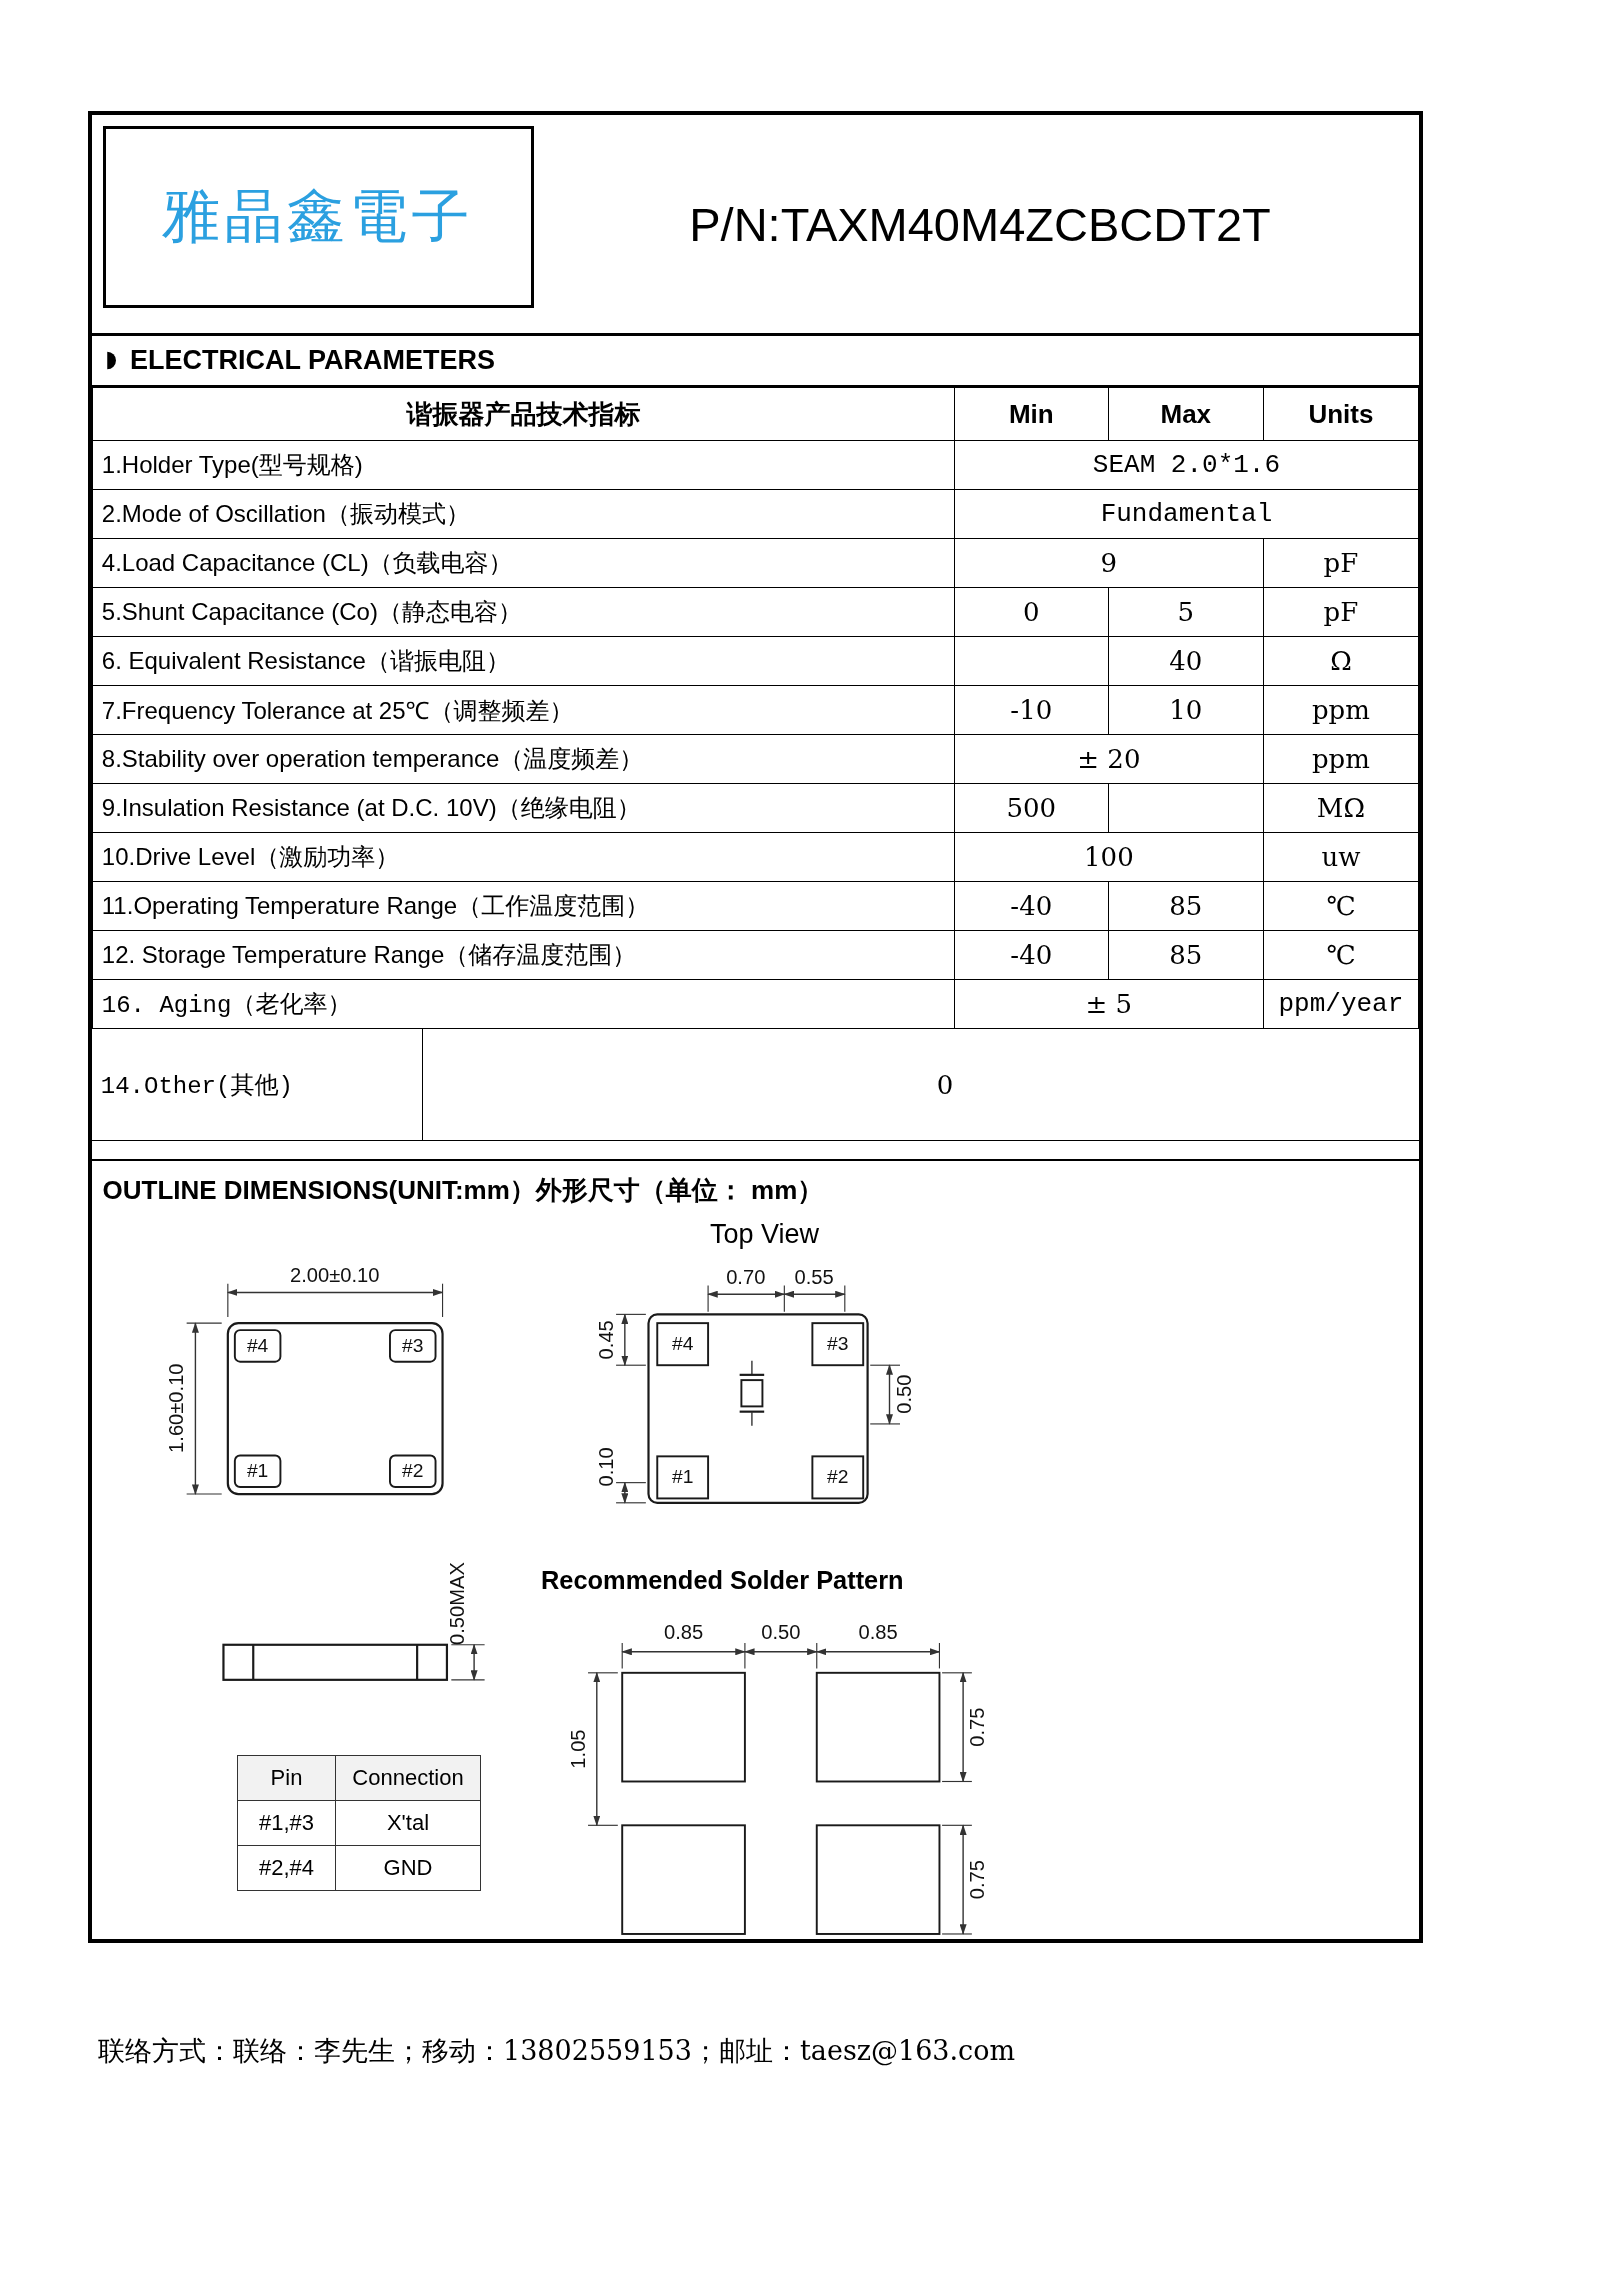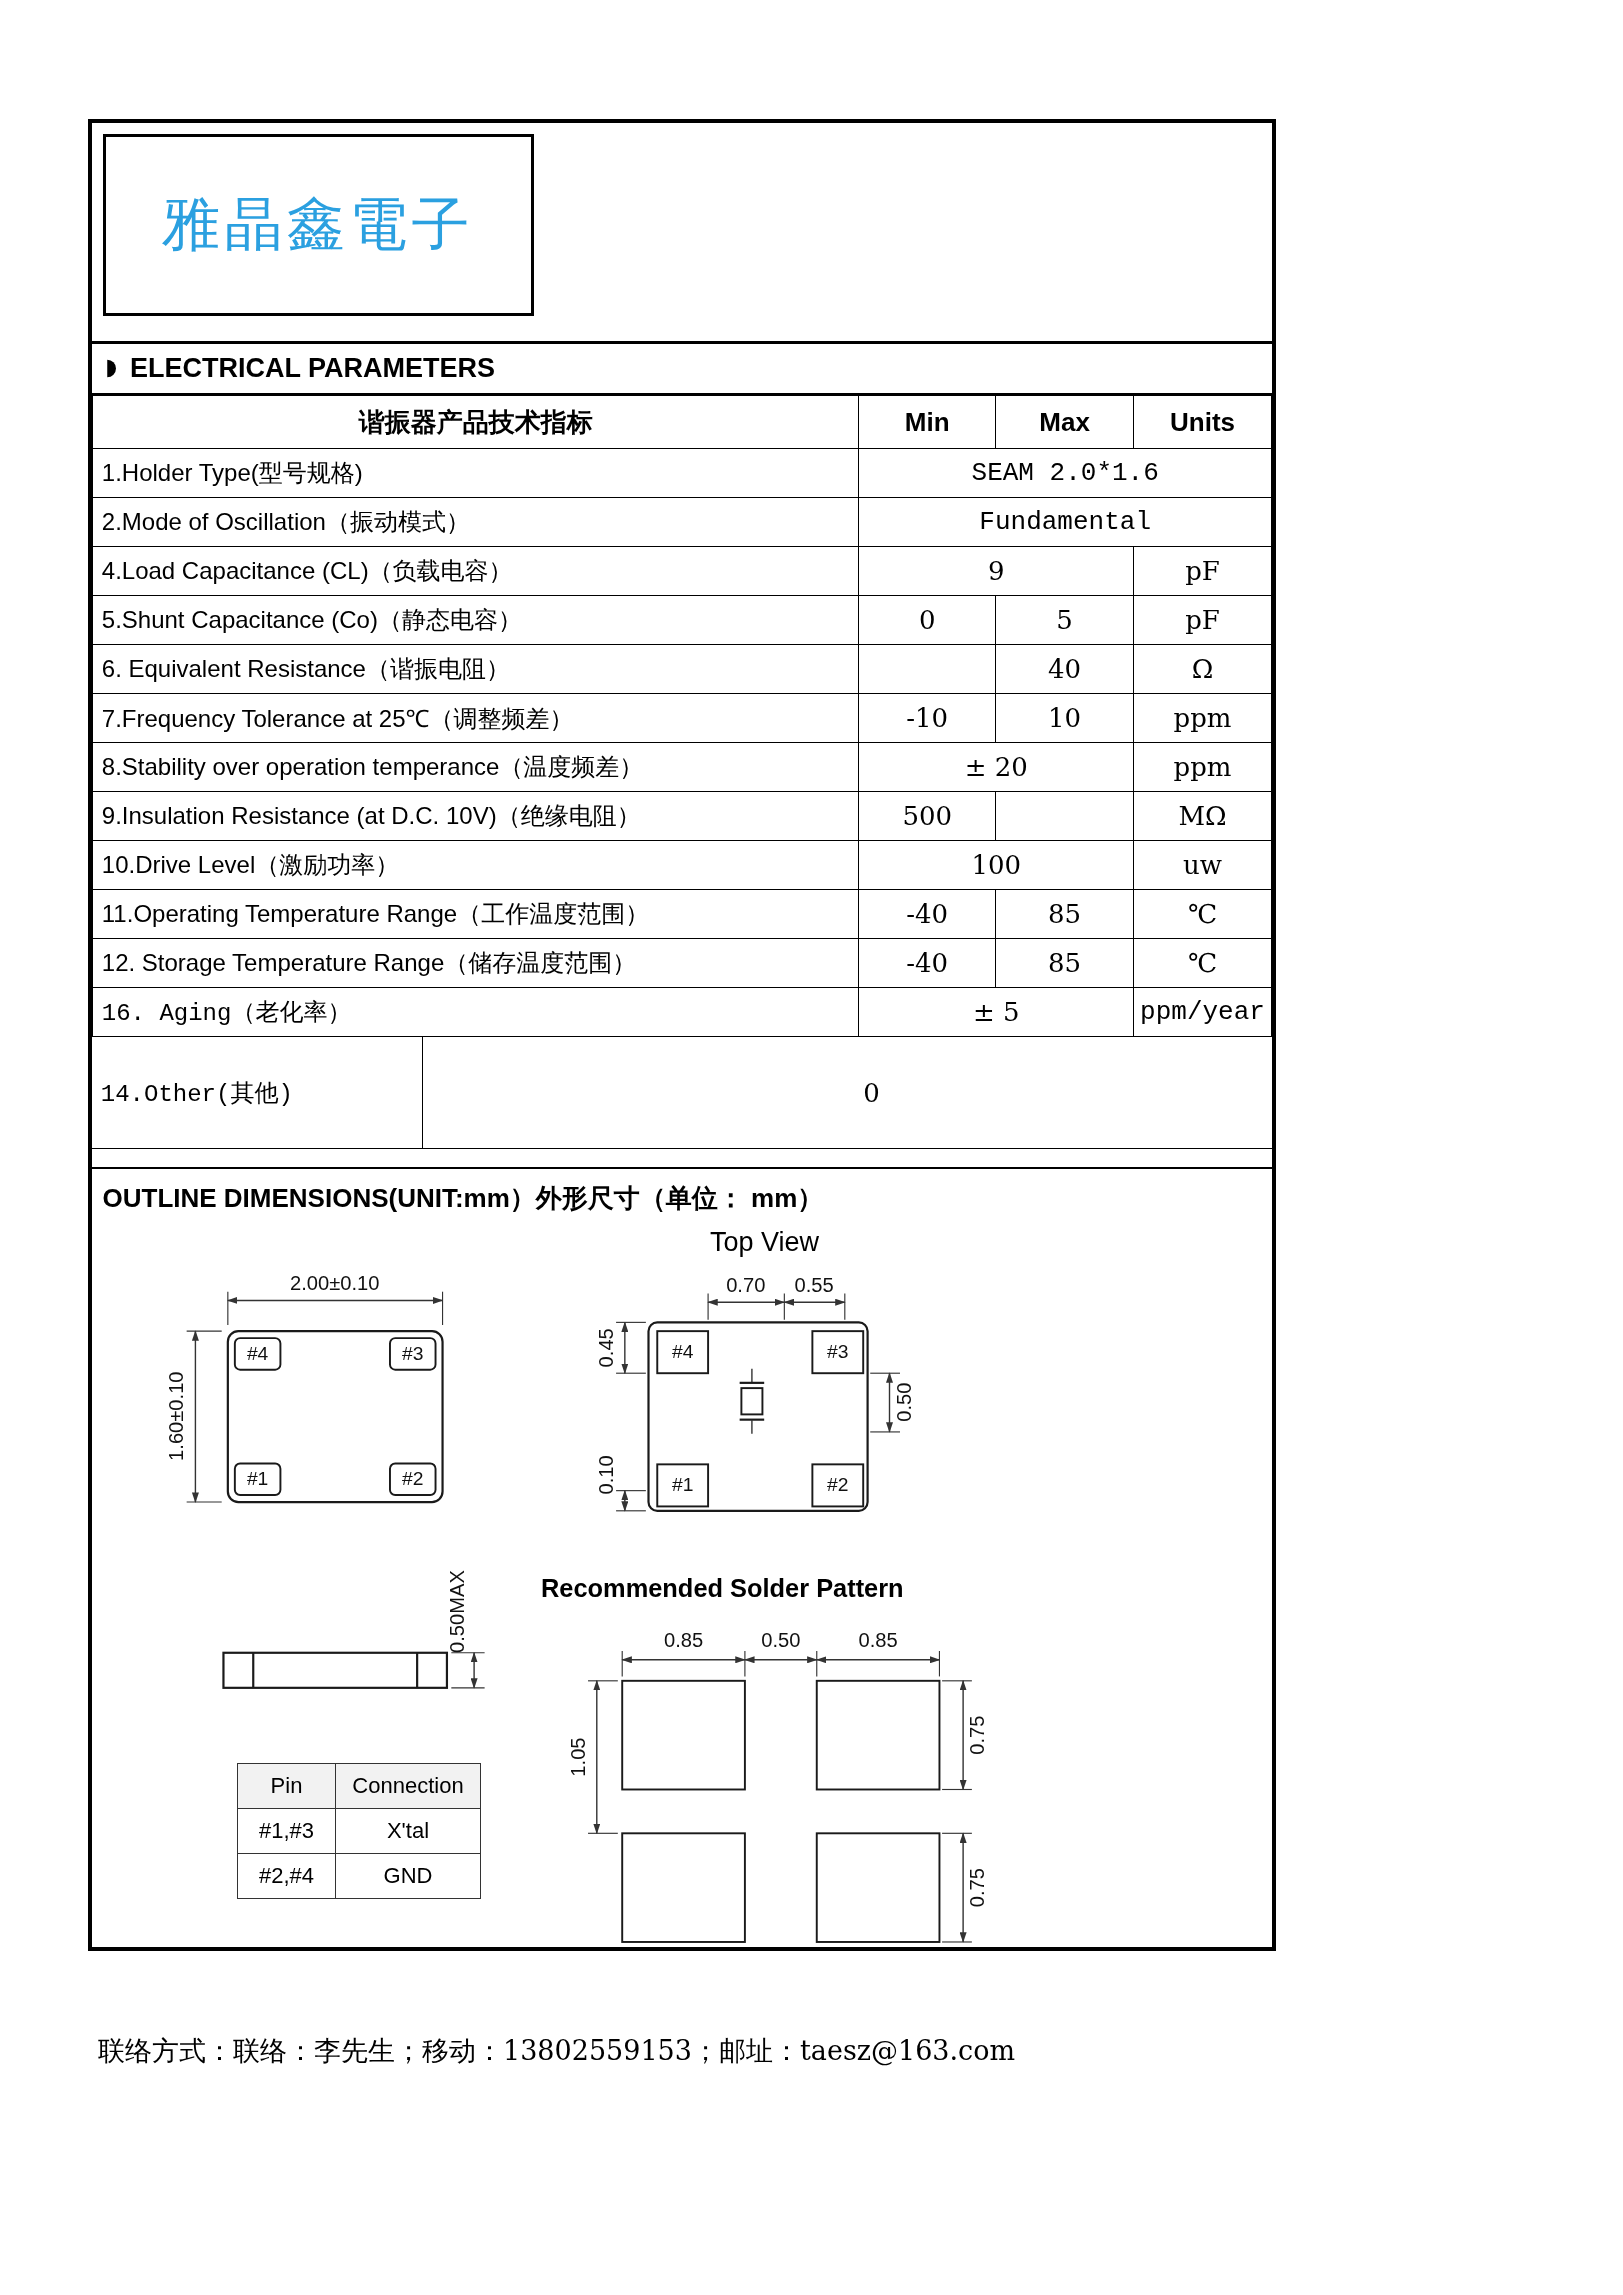--- a/index.html
+++ b/index.html
@@ -2,21 +2,21 @@
 <html style="font-size:14px"><head>
 <meta charset="utf-8">
 <style>
   * { box-sizing: border-box; margin: 0; padding: 0; }
   html, body { background: #ffffff; }
   body {
     width: 1623px; height: 2295px; position: relative;
     font-family: "Liberation Sans", sans-serif; color: #000;
   }
   .doc {
-    position: absolute; left: 88px; top: 119px; width: 1188px;
+    position: absolute; left: 88px; top: 111px; width: 1335px;
     border: 4.4px solid #000; background: #fff;
   }
   
   .header { position: relative; height: 221px; border-bottom: 3.5px solid #000; }
   .logo-box {
     position: absolute; left: 10.5px; top: 10.5px; width: 431px; height: 182px;
     border: 3.5px solid #000; display: flex; align-items: center; justify-content: center;
   }
   .logo-text { color: #2ba0e0; font-size: 58px; letter-spacing: 4.4px; font-family: "DejaVu Serif", serif; }
   .pn {
@@ -69,20 +69,21 @@
 </style>
 </head>
 <body>
 
 <div class="doc">
 
   <div class="header">
     <div class="logo-box">
       <span class="logo-text">雅晶鑫電子</span>
     </div>
+    <div class="pn">P/N:TAXM40M4ZCBCDT2T</div>
   </div>
 
   <div class="section-bar">
     <svg class="bullet-svg" viewBox="0 0 20 22">
       <path d="M6,1 A10,10 0 0 1 6,21 L6,1 Z" fill="#000"></path>
     </svg>
     <span class="title">ELECTRICAL PARAMETERS</span>
   </div>
 
   <table class="params">

